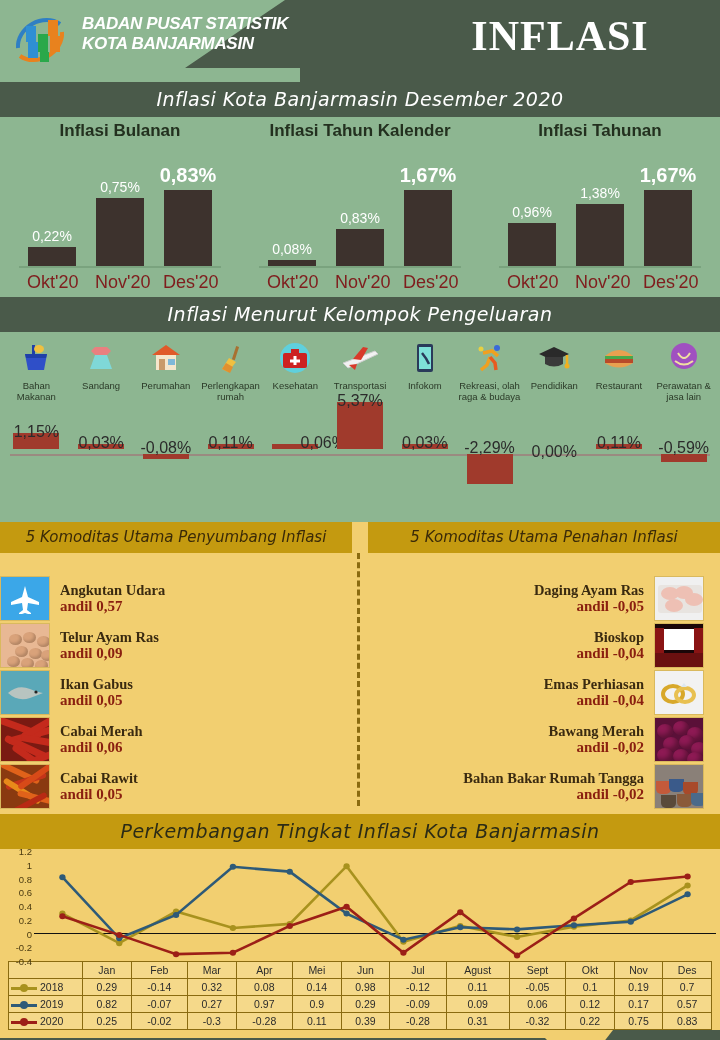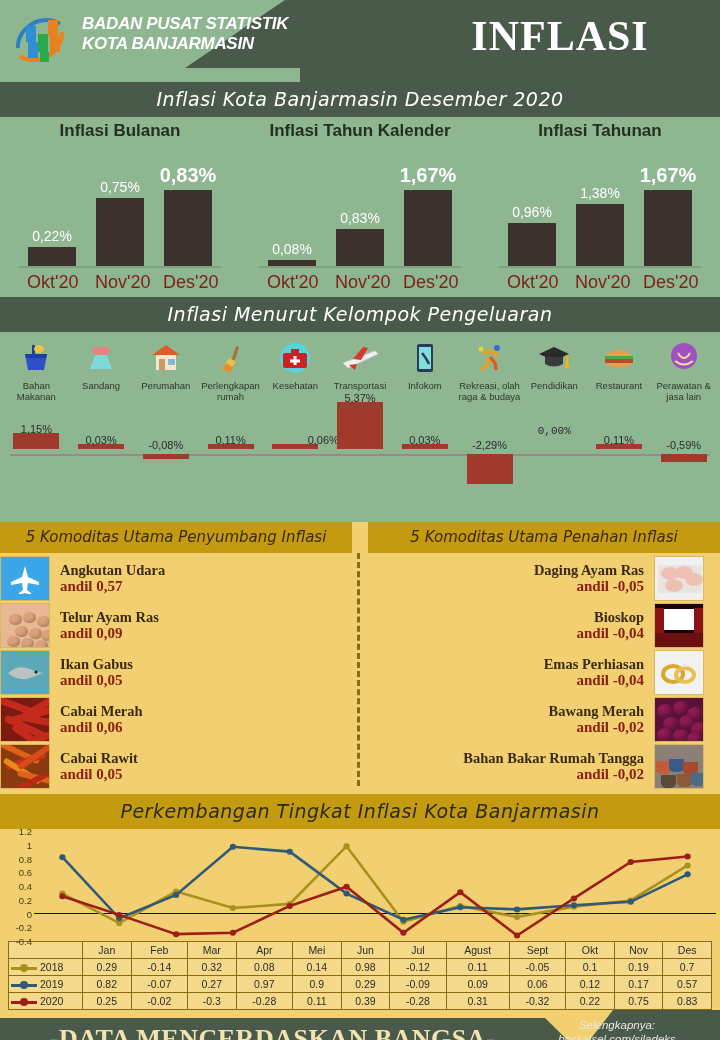--- a/index.html
+++ b/index.html
@@ -74,34 +74,34 @@
   .exp-ic { height:40px; display:flex; align-items:center; justify-content:center; }
   .exp-name { font-size:9.5px; color:#2b3a28; line-height:11px; margin-top:2px; }
   .exp-chart { position:relative; height:95px; margin-top:2px; }
   .exp-zero { position:absolute; left:10px; right:10px; top:50px; height:1.5px;
               background:#9a8a80; }
   .exp-cols { position:absolute; inset:0; display:flex; padding:0 4px; }
   .exp-col { flex:1; position:relative; }
   .exp-bar { position:absolute; left:50%; transform:translateX(-50%);
              width:46px; background:#a03a2c; }
   .exp-lab { position:absolute; left:50%; transform:translateX(-50%);
-             font-size:11px; color:#2b2b2b; white-space:nowrap; }
+             font-size:16px; color:#2b2b2b; white-space:nowrap; }
 
   
   .yellow-sec { background:#f2cf70; position:relative; padding-bottom:4px; }
   .com-banners { display:flex; position:relative; }
   .com-banner {
     background:#c49a10; color:#3a2a08; font-style:italic;
     font-family:"DejaVu Sans", sans-serif;
     font-size:15px; padding:6px 0 7px; text-align:center;
   }
   .cb-left { width:352px; }
   .cb-gap { width:16px; background:#f2cf70; }
   .cb-right { width:352px; }
-  .com-body { display:flex; position:relative; padding-top:2px; }
+  .com-body { display:flex; position:relative; padding-top:22px; }
   .com-col { width:352px; }
   .com-divider {
     position:absolute; left:357px; top:0px; bottom:4px; width:0;
     border-left:3px dashed #8a6b10;
   }
   .com-row { display:flex; align-items:center; height:47px; }
   .com-row.right { flex-direction:row-reverse; }
   .com-thumb { width:50px; height:45px; flex:0 0 50px; border:1px solid #d9b95e;
                overflow:hidden; position:relative; }
   .com-txt { padding:0 10px; flex:1; }
@@ -404,21 +404,21 @@
             </div>
             <div class="exp-col">
               <div class="exp-bar" style="bottom: 50px; height: 5px;"></div>
               <div class="exp-lab" style="top: 30px;">0,03%</div>
             </div>
             <div class="exp-col">
               <div class="exp-bar" style="top: 50px; height: 29.595px;"></div>
               <div class="exp-lab" style="top: 35px;">-2,29%</div>
             </div>
             <div class="exp-col">
-              <div class="exp-lab" style="top: 21px; font-family: Liberation Mono, monospace;">0,00%</div>
+              <div class="exp-lab" style="top: 39px;">0,00%</div>
             </div>
             <div class="exp-col">
               <div class="exp-bar" style="bottom: 50px; height: 5px;"></div>
               <div class="exp-lab" style="top: 30px;">0,11%</div>
             </div>
             <div class="exp-col">
               <div class="exp-bar" style="top: 50px; height: 8.26px;"></div>
               <div class="exp-lab" style="top: 35px;">-0,59%</div>
             </div>
           </div>

